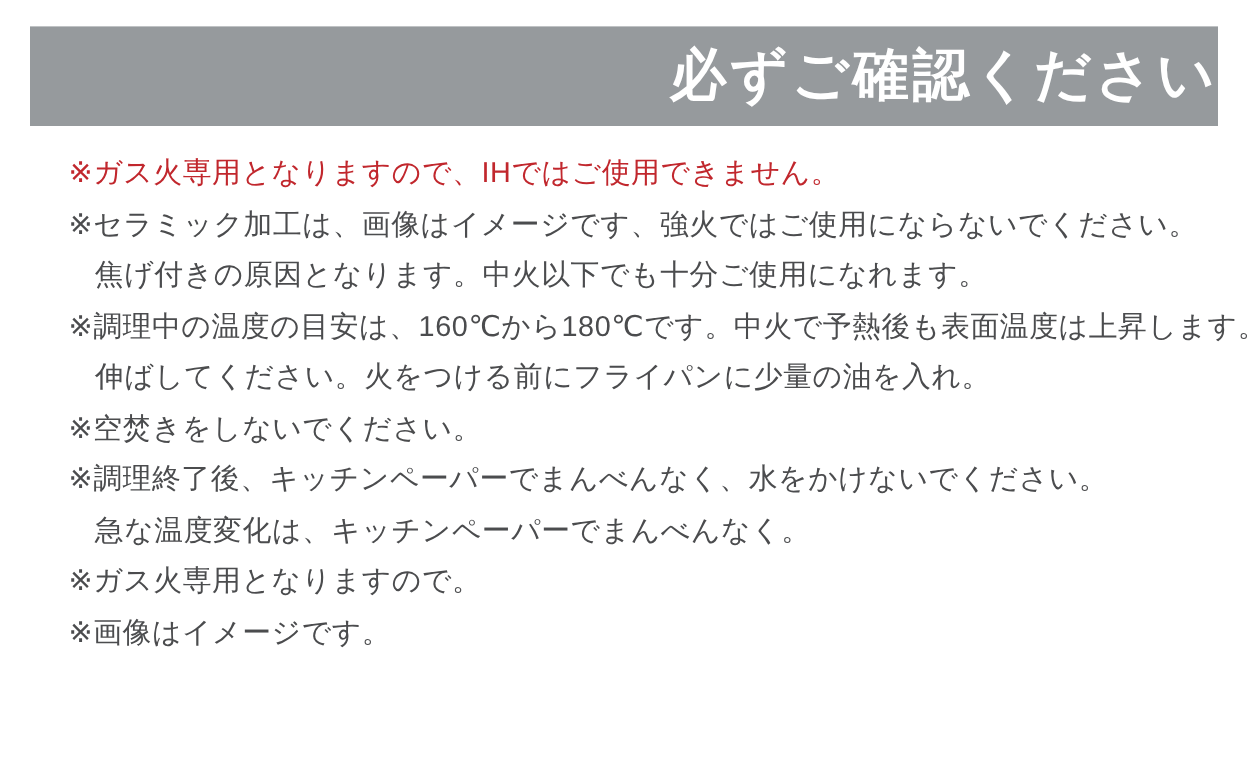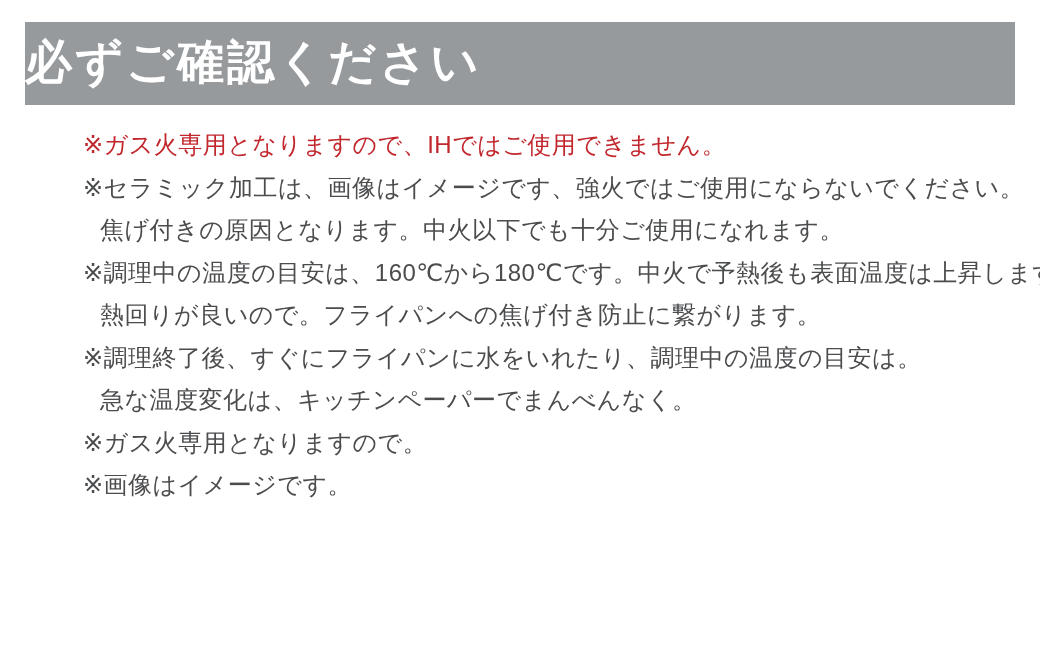--- a/index.html
+++ b/index.html
@@ -19,21 +19,21 @@
   
   .banner {
     position: absolute;
     left: 25px;
     top: 22px;
     width: 990px;
     height: 83px;
     background: var(--banner-bg, #969a9d);
     display: flex;
     align-items: center;
-    justify-content: flex-start;
+    justify-content: flex-end;
   }
   .banner-title {
     margin: 0;
     padding-bottom: 2px;
     font-size: 47px;
     font-weight: bold;
     letter-spacing: 3px;
     color: var(--banner-text, #ffffff);
     white-space: nowrap;
   }
@@ -42,47 +42,48 @@
   .notes {
     position: absolute;
     left: 0;
     top: 124px;
     width: 1040px;
   }
   .note-line {
     height: 42.5px;
     line-height: 42.5px;
     font-size: 24px;
-    padding-left: 83px;
+    padding-left: 57px;
     color: var(--body-text, #4b4c4e);
     white-space: nowrap;
     letter-spacing: 0.5px;
   }
   .note-line.indent {
-    padding-left: 100px;
+    padding-left: 79px;
   }
   .note-line.emphasis {
     color: var(--emphasis-text, #c1272d);
   }
 </style>
 </head>
 <body>
 
 <div class="page-root">
 
   <header class="banner">
     <h1 class="banner-title">必ずご確認ください</h1>
   </header>
 
   <main class="notes" id="notes">
 
   <div class="note-line emphasis">※ガス火専用となりますので、IHではご使用できません。</div>
       <div class="note-line">※セラミック加工は、画像はイメージです、強火ではご使用にならないでください。</div>
       <div class="note-line indent">焦げ付きの原因となります。中火以下でも十分ご使用になれます。</div>
       <div class="note-line">※調理中の温度の目安は、160℃から180℃です。中火で予熱後も表面温度は上昇します。</div>
-      <div class="note-line indent">熱回りが良いので。フライパンへの焦げ付き防止に繋がります。</div>
-      <div class="note-line">※調理終了後、すぐにフライパンに水をいれたり、調理中の温度の目安は。</div>
+      <div class="note-line indent">伸ばしてください。火をつける前にフライパンに少量の油を入れ。</div>
+      <div class="note-line">※空焚きをしないでください。</div>
+      <div class="note-line">※調理終了後、キッチンペーパーでまんべんなく、水をかけないでください。</div>
       <div class="note-line indent">急な温度変化は、キッチンペーパーでまんべんなく。</div>
       <div class="note-line">※ガス火専用となりますので。</div>
       <div class="note-line">※画像はイメージです。</div>
     </main>
 
 </div>
 
 </body></html>

